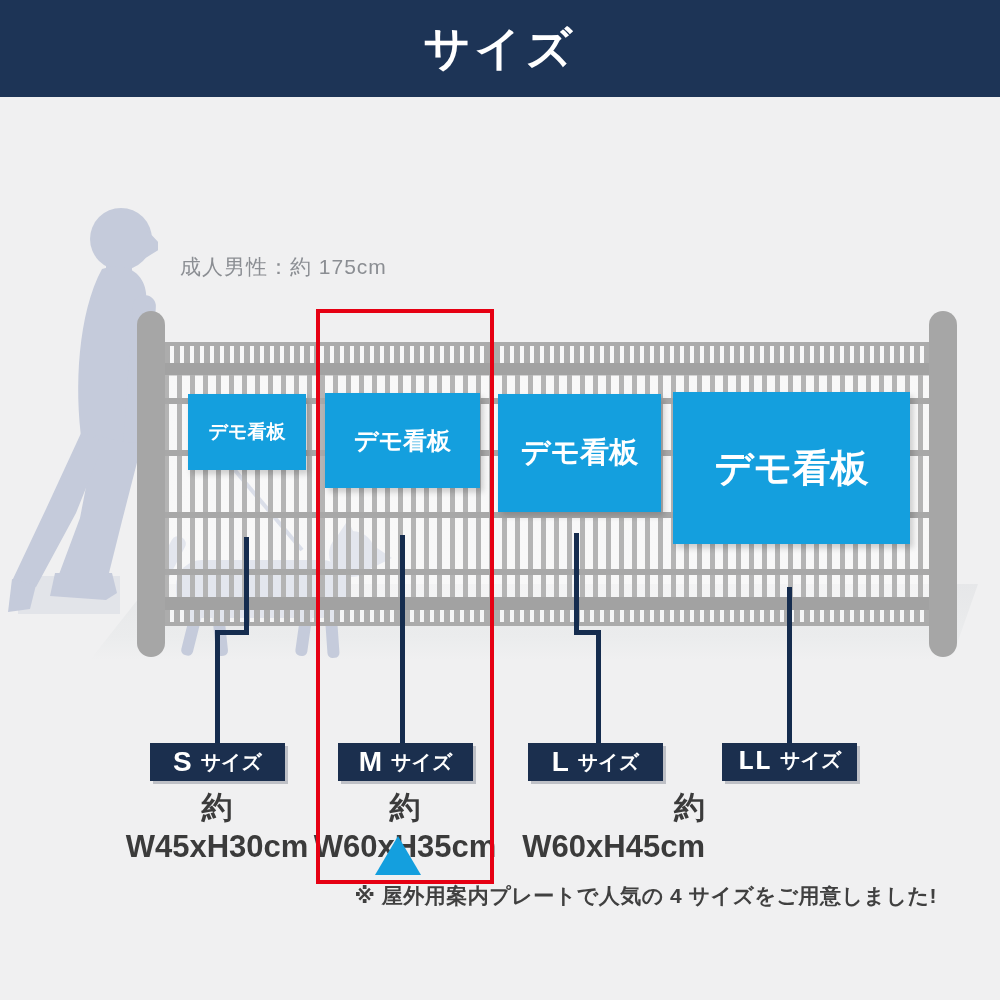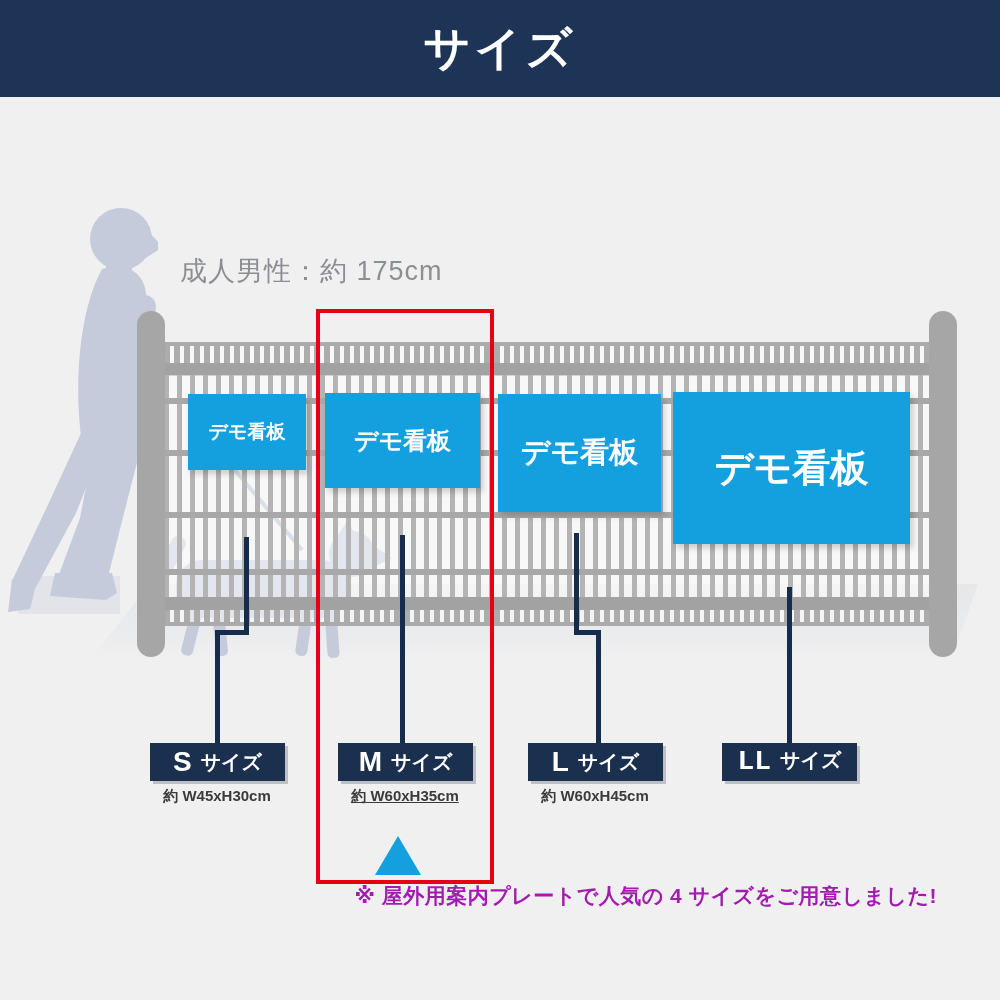--- a/index.html
+++ b/index.html
@@ -5,21 +5,21 @@
   html,body{margin:0;padding:0;}
   body{font-family:"Liberation Sans","DejaVu Sans",sans-serif;background:#ffffff;}
   .stage{position:relative;width:1000px;height:1000px;background:#f0f0f1;overflow:hidden;}
 
   
   .header{position:absolute;left:0;top:0;width:1000px;height:97px;background:#1d3456;
           display:flex;align-items:center;justify-content:center;}
   .header .title{color:#ffffff;font-size:46px;font-weight:bold;letter-spacing:4px;}
 
   
-  .scale-label{position:absolute;left:180px;top:253px;font-size:27px;color:#8b8e93;letter-spacing:1px;}
+  .scale-label{position:absolute;left:180px;top:253px;font-size:21px;color:#8b8e93;letter-spacing:1px;}
 
   
   .person-svg{position:absolute;left:8px;top:203px;width:150px;height:415px;}
   .dog-svg{position:absolute;left:160px;top:520px;width:232px;height:140px;}
   .leash-svg{position:absolute;left:210px;top:450px;width:100px;height:105px;}
 
   
   .ground-shadow{position:absolute;left:90px;top:584px;width:888px;height:76px;
      background:linear-gradient(to bottom,#e6e7e9 0%,#ebeced 70%,#f0f0f1 100%);
      clip-path:polygon(60px 0,100% 0,97% 100%,0 100%);}
@@ -46,29 +46,29 @@
 
   
   .leader{position:absolute;background:#152c4e;}
 
   
   .size-label{position:absolute;top:743px;width:135px;height:38px;background:#1b2f4e;color:#fff;
      display:flex;align-items:center;justify-content:center;gap:9px;box-shadow:3px 3px 0 rgba(15,25,45,0.22);}
   .size-label .code{font-size:28px;font-weight:bold;line-height:1;}
   .size-label .word{font-size:20px;font-weight:bold;line-height:1;}
 
-  .dims{position:absolute;top:787px;width:220px;text-align:center;font-size:15px;font-weight:bold;color:#3b3b3b;}
+  .dims{position:absolute;top:787px;width:220px;text-align:center;font-size:31px;font-weight:bold;color:#3b3b3b;}
 
   
   .highlight-box{position:absolute;left:316px;top:309px;width:178px;height:575px;
      border:4px solid #e60013;box-sizing:border-box;}
   .triangle{position:absolute;left:375px;top:836px;width:0;height:0;
      border-left:23px solid transparent;border-right:23px solid transparent;border-bottom:39px solid #149fde;}
 
-  .footnote{position:absolute;right:63px;top:882px;font-size:21px;font-weight:bold;color:#a21caf;letter-spacing:0.5px;}
+  .footnote{position:absolute;right:63px;top:882px;font-size:21px;font-weight:bold;color:#404040;letter-spacing:0.5px;}
 </style>
 </head>
 <body>
 
 <div class="stage">
 
   <div class="header">
     <div class="title">サイズ</div>
   </div>
 
@@ -157,21 +157,21 @@
   <div class="size-label" style="left:528px;">
     <span class="code">L</span>
     <span class="word">サイズ</span>
   </div>
   <div class="size-label" style="left:722px;font-family:Liberation Mono, monospace;">
     <span class="code">LL</span>
     <span class="word">サイズ</span>
   </div>
 
   <div class="dims" style="left:107px;">約 W45xH30cm</div>
-  <div class="dims" style="left:295px;text-decoration:underline;">約 W60xH35cm</div>
-  <div class="dims" style="left:485px;">約 W60xH45cm</div>
+  <div class="dims" style="left:295px;">約 W60xH35cm</div>
+  <div class="dims" style="left:485px;text-align:right;">約 W60xH45cm</div>
 
   <div class="highlight-box"></div>
   <div class="triangle"></div>
 
   <div class="footnote">※ 屋外用案内プレートで人気の 4 サイズをご用意しました!</div>
 
 </div>
 
 </body></html>

